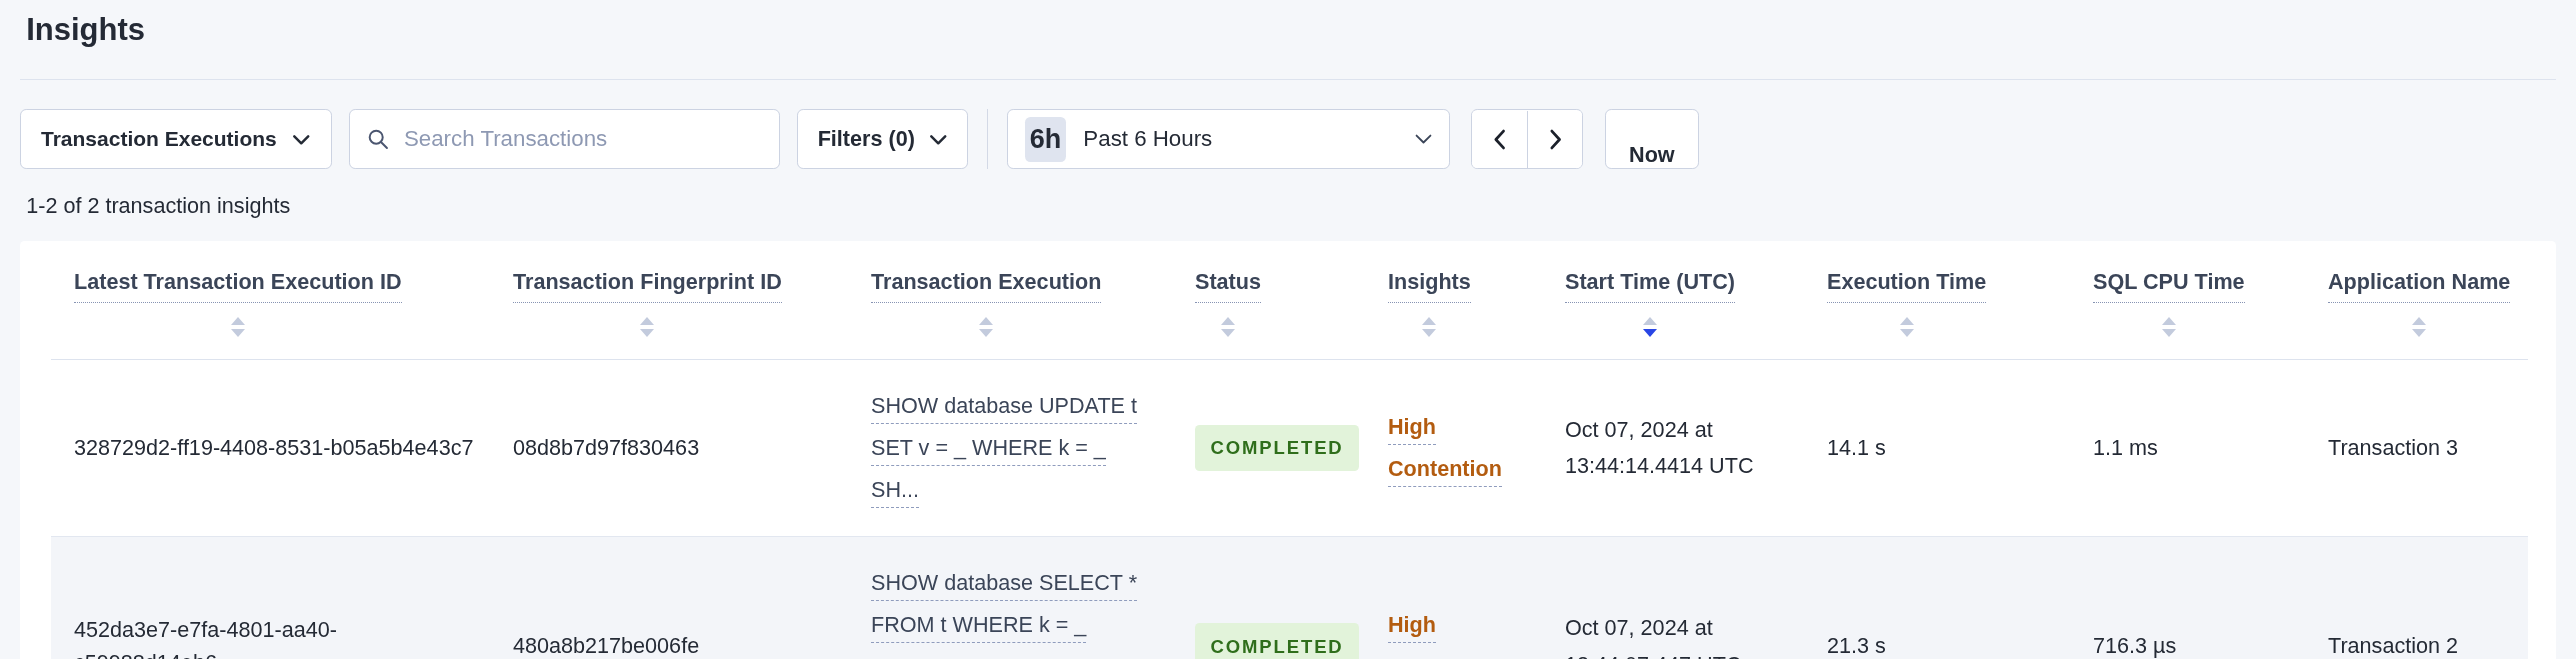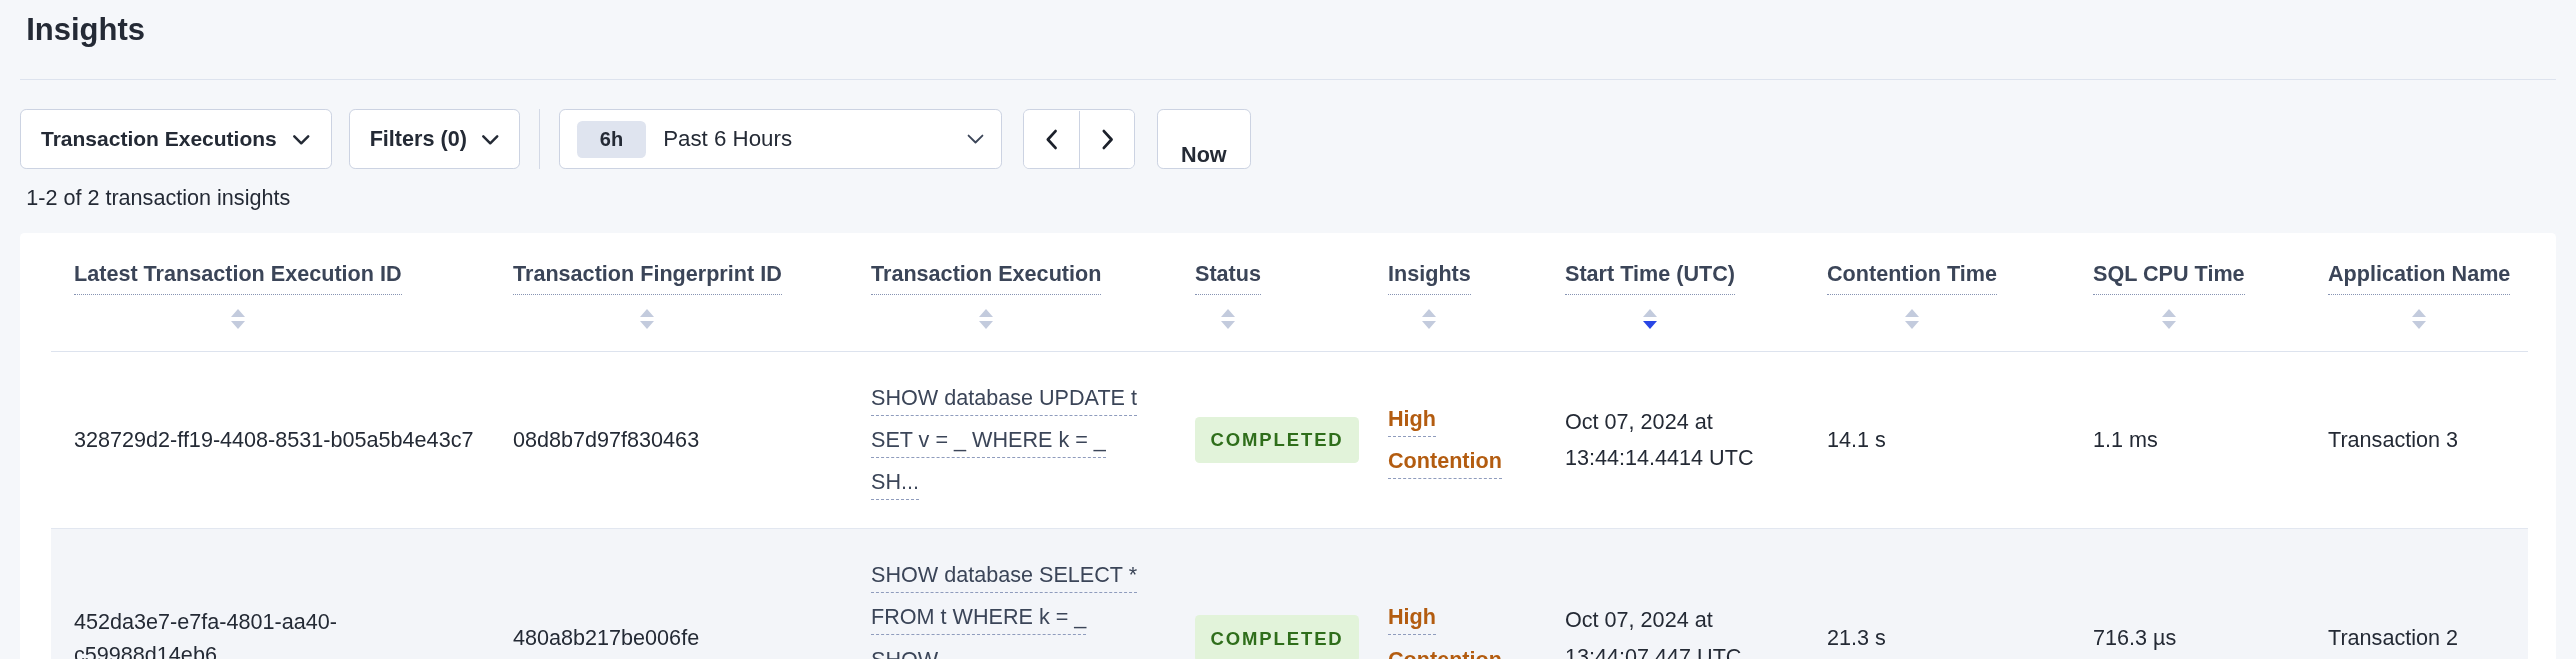--- a/index.html
+++ b/index.html
@@ -45,29 +45,29 @@
   .chev{display:inline-flex;color:var(--text-dark);}
   .searchbox{width:431px;margin-left:17px;padding:0 17px;gap:12.3px;cursor:text;}
   .searchbox input{
     border:none;outline:none;flex:1;font-size:22.3px;background:transparent;
     font-family:inherit;color:var(--text-dark);
   }
   .searchbox input::placeholder{color:#8e99b3;}
   .filters-btn{margin-left:17px;padding:12px 20px;gap:14px;}
   .vdivider{width:1.5px;height:60px;background:#d3d9e6;margin:0 18.5px;}
   .timepicker{width:443px;padding:0 17px;}
-  .time-chip{background:#dfe4ef;border-radius:5.4px;padding:7px 23px;font-weight:bold;font-size:20px;}
+  .time-chip{background:#dfe4ef;border-radius:5.4px;padding:7px 5px;font-weight:bold;font-size:27px;}
   .time-label{margin-left:17px;font-size:22.3px;}
   .timepicker .chev{margin-left:auto;color:#3b4558;}
   .navgroup{margin-left:21.6px;display:flex;padding:0;overflow:hidden;}
   .navbtn{width:55px;height:57px;display:flex;align-items:center;justify-content:center;cursor:pointer;background:#fff;}
   .navbtn + .navbtn{border-left:1.5px solid var(--control-border);}
   .now-btn{margin-left:21.6px;padding:0 23px;font-weight:bold;font-size:21.6px;align-items:flex-end;}
   
-  .count-text{margin-top:16px;font-size:21.6px;color:var(--text-dark);padding-left:6.2px;}
+  .count-text{margin-top:24px;font-size:21.6px;color:var(--text-dark);padding-left:6.2px;}
   
   .card{margin-top:21.6px;background:var(--card-bg);border-radius:4.6px;padding:0 31px 46px 31px;min-height:362px;}
   table{width:100%;border-collapse:collapse;table-layout:fixed;}
   th{
     text-align:left;vertical-align:middle;
     padding:28px 15.4px 21.6px 23px;border-bottom:1.5px solid var(--border-light);
     font-size:21.6px;color:var(--text-header);font-weight:bold;cursor:pointer;
   }
   .hdr-wrap{display:inline-flex;align-items:center;gap:14px;flex-direction:column;}
   .hdr-text{border-bottom:1.5px dotted #8794b3;padding-bottom:7px;white-space:nowrap;}
@@ -112,20 +112,29 @@
 
     <div class="control dropdown-btn">
       <span class="lbl">Transaction Executions</span>
       <span class="chev">
         <svg width="18.5" height="11.6" viewBox="0 0 24 15">
             <polyline points="3,3 12,12 21,3" fill="none" stroke="currentColor" stroke-width="3.2" stroke-linecap="round" stroke-linejoin="round"></polyline>
           </svg>
       </span>
     </div>
 
+    <div class="control searchbox">
+      <span style="display:inline-flex;color:#4b5670;">
+        <svg width="23" height="23" viewBox="0 0 30 30">
+            <circle cx="12" cy="12" r="8.5" fill="none" stroke="currentColor" stroke-width="2.6"></circle>
+            <line x1="18.5" y1="18.5" x2="26" y2="26" stroke="currentColor" stroke-width="2.6" stroke-linecap="round"></line>
+          </svg>
+      </span>
+      <input type="text" placeholder="Search Transactions" style="">
+    </div>
 
     <div class="control filters-btn">
       <span class="lbl" style="font-weight:bold;">Filters (0)</span>
       <span class="chev">
         <svg width="18.5" height="11.6" viewBox="0 0 24 15">
             <polyline points="3,3 12,12 21,3" fill="none" stroke="currentColor" stroke-width="3.2" stroke-linecap="round" stroke-linejoin="round"></polyline>
           </svg>
       </span>
     </div>
 
@@ -230,21 +239,21 @@
             <span class="hdr-wrap">
                 <span class="hdr-text">Start Time (UTC)</span>
             <span class="sort desc">
                   <span class="up"></span>
                   <span class="down"></span>
                 </span>
               </span>
           </th>
           <th>
             <span class="hdr-wrap">
-                <span class="hdr-text">Contention Time</span>
+                <span class="hdr-text">Execution Time</span>
             <span class="sort">
                   <span class="up"></span>
                   <span class="down"></span>
                 </span>
               </span>
           </th>
           <th>
             <span class="hdr-wrap">
                 <span class="hdr-text">SQL CPU Time</span>
             <span class="sort">

